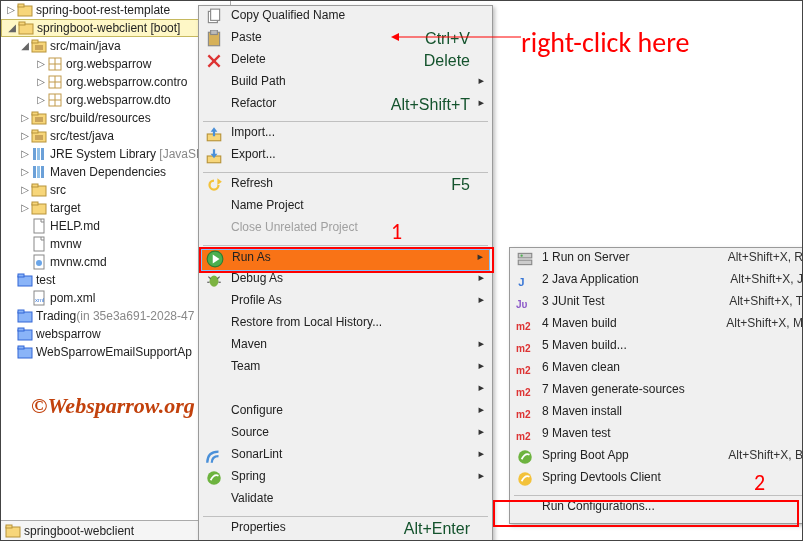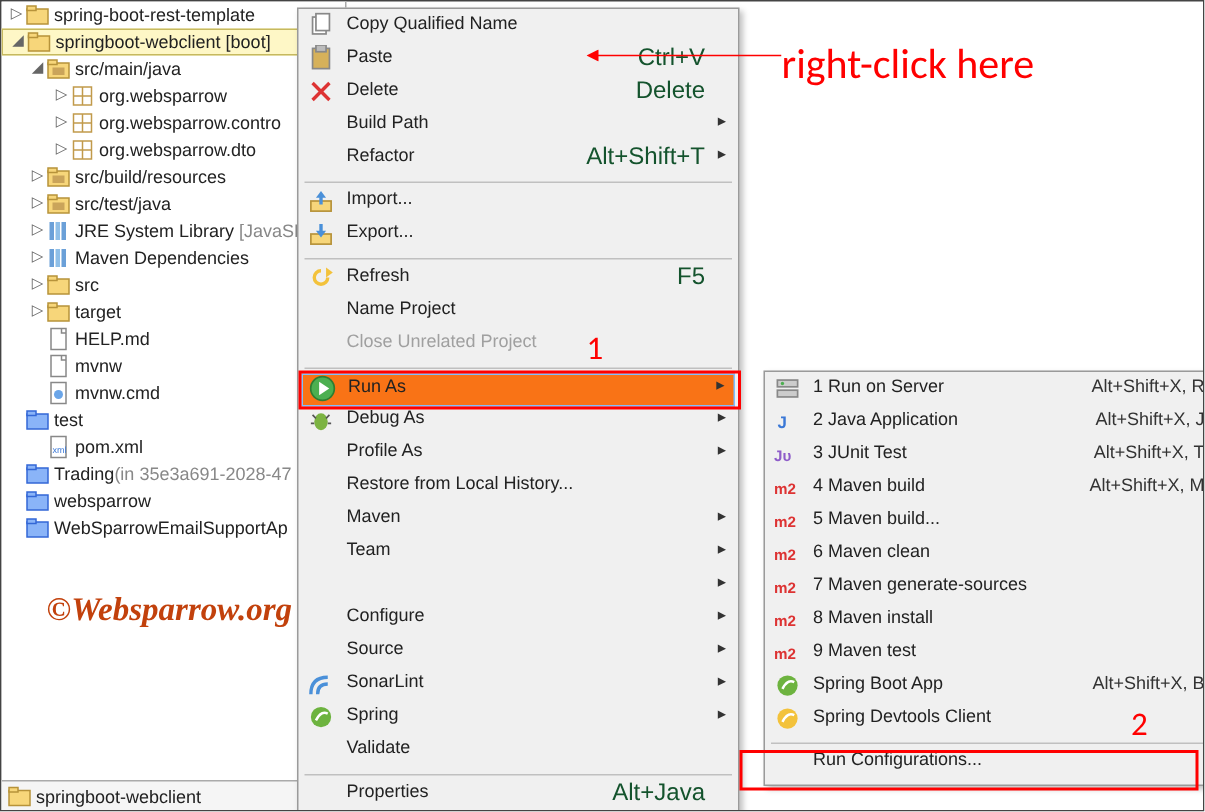--- a/index.html
+++ b/index.html
@@ -465,21 +465,21 @@
         </span>
         <span class="label">Spring</span>
         <span class="sub">▸</span>
       </div>
       <div class="item enabled">
         <span class="label">Validate</span>
       </div>
       <div class="sep"></div>
       <div class="item enabled">
         <span class="label">Properties</span>
-        <span class="accel">Alt+Java</span>
+        <span class="accel">Alt+Enter</span>
       </div>
     </div>
 
   <div class="menu menu2" id="menu2">
       <div class="item enabled">
         <span class="micon">
           <svg viewBox="0 0 16 16">
             <rect x="2" y="3" width="12" height="4" fill="#ccc" stroke="#888"></rect>
             <rect x="2" y="9" width="12" height="4" fill="#ccc" stroke="#888"></rect>
             <circle cx="5" cy="5" r="1" fill="#4caf50"></circle>

